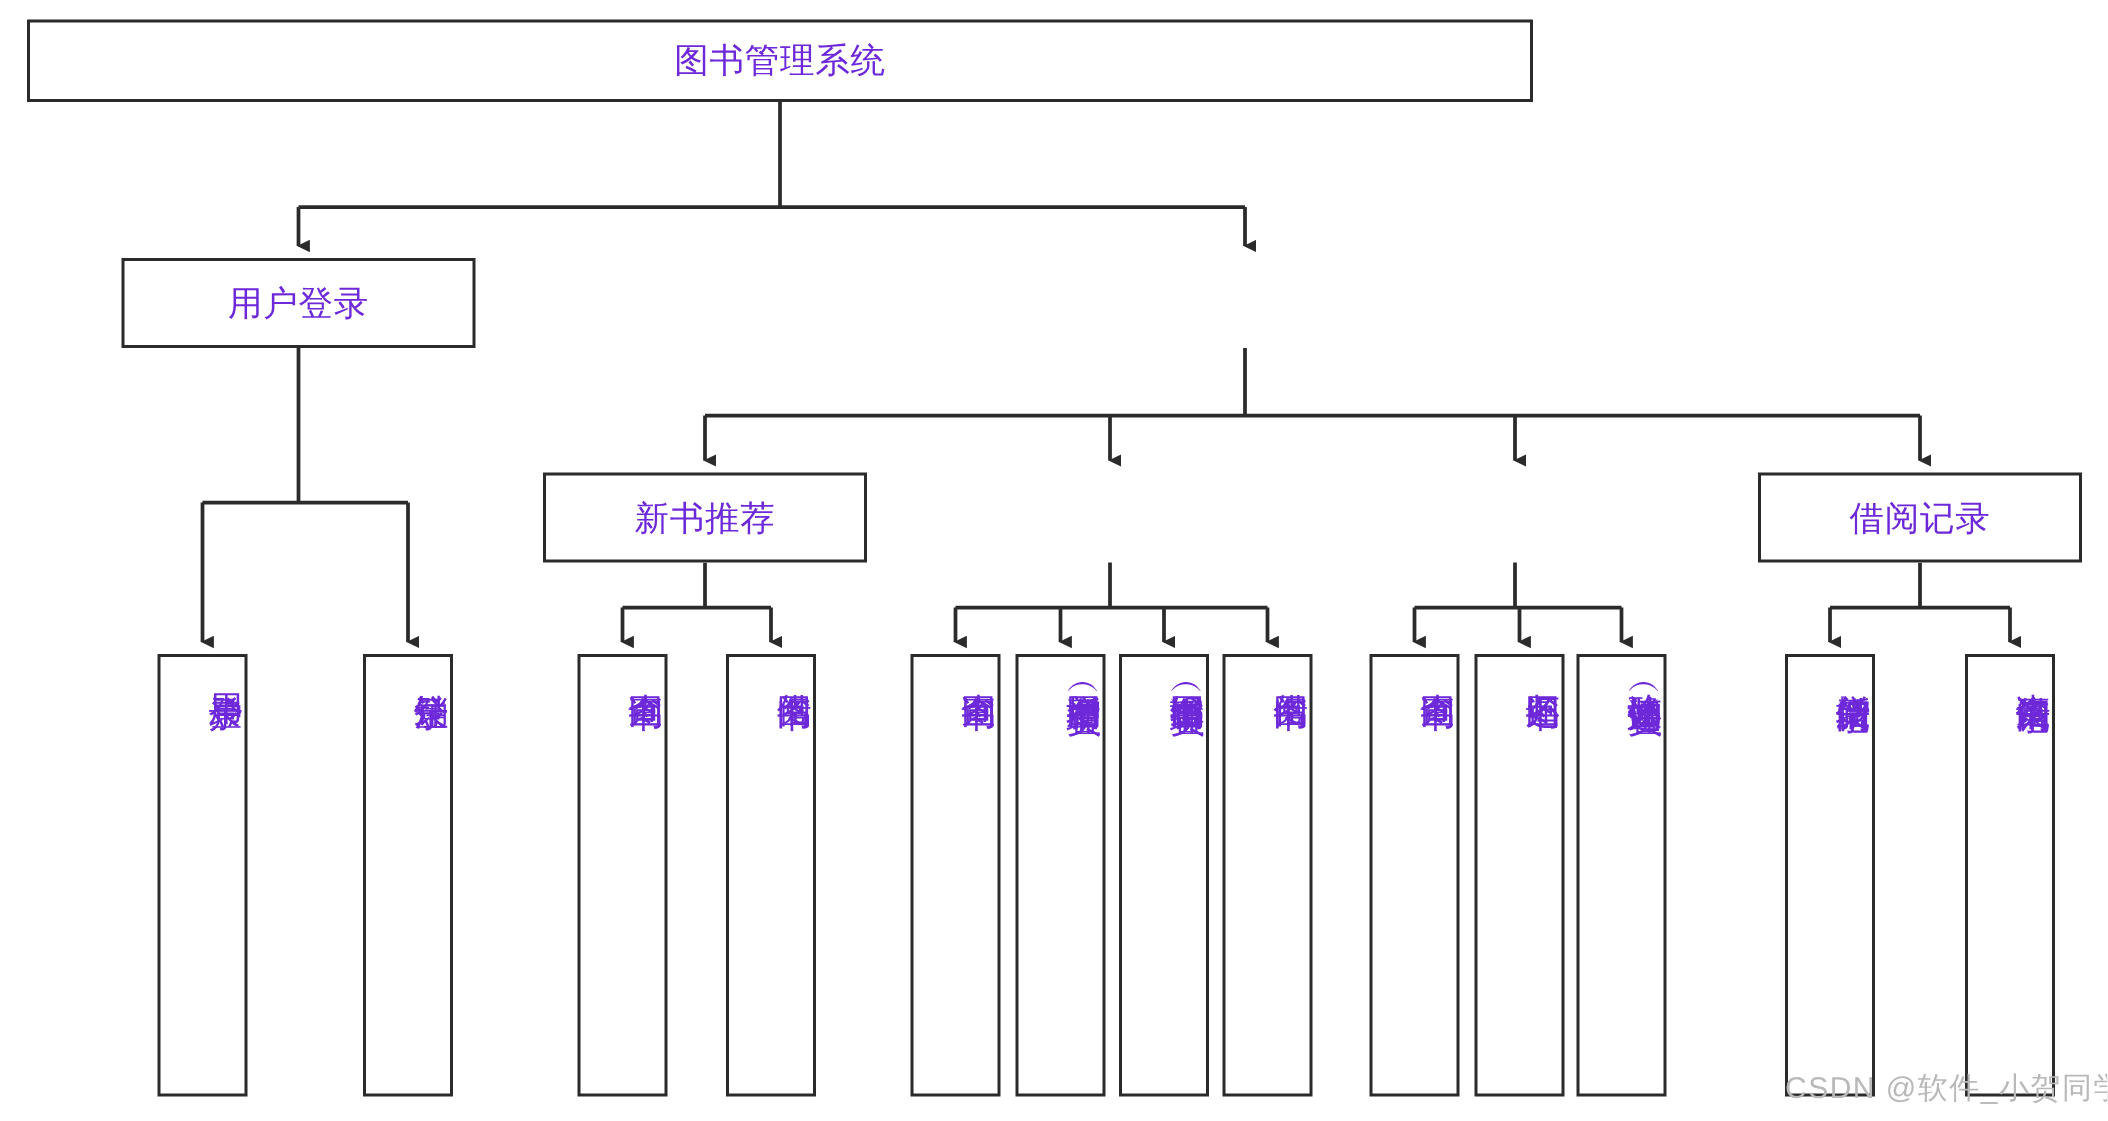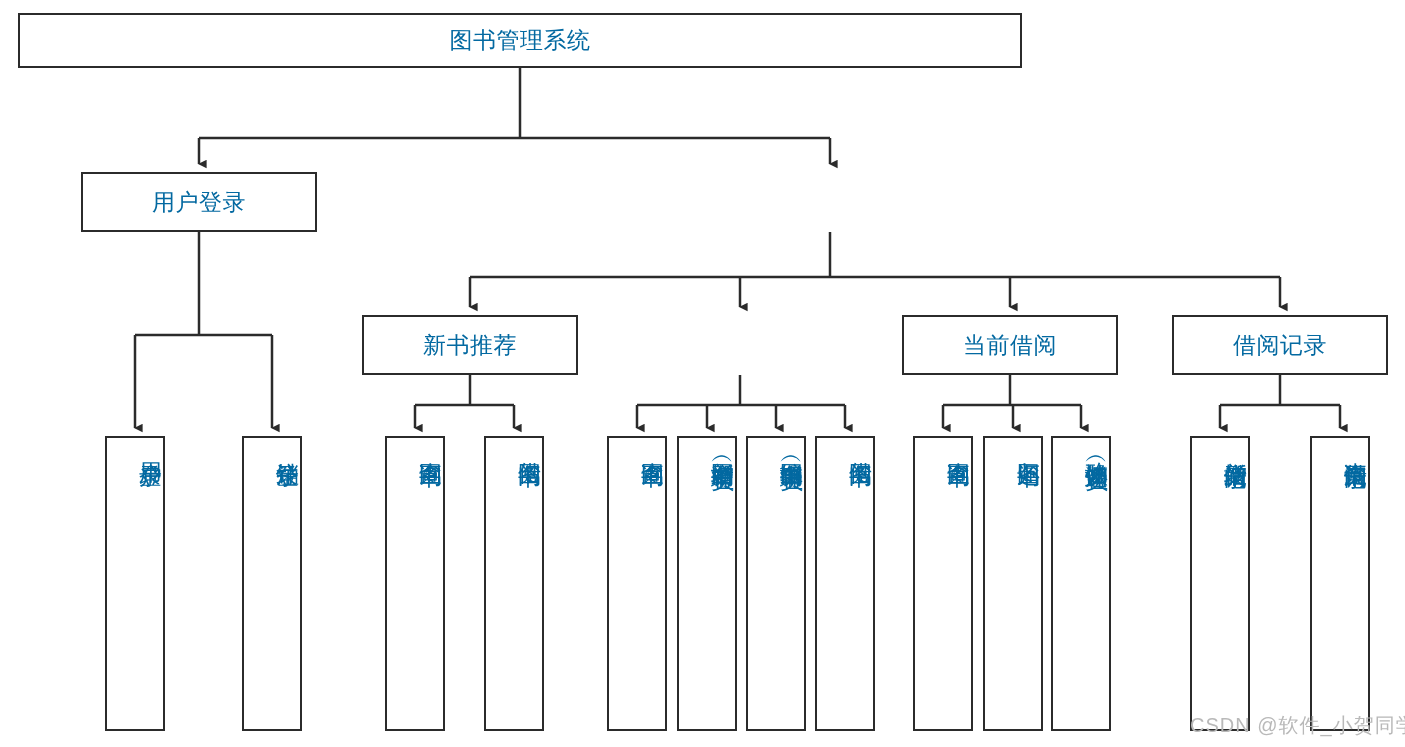--- a/index.html
+++ b/index.html
@@ -18,21 +18,21 @@
     overflow: hidden;
   }
   .node {
     position: absolute;
     box-sizing: border-box;
     border: 2.5px solid #2b2b2b;
     background: #ffffff;
     display: flex;
     align-items: center;
     justify-content: center;
-    color: #0369a1;
+    color: #6d28d9;
     line-height: 1.08;
   }
   .node.horiz {
     font-size: 23px;
     letter-spacing: 0.5px;
   }
   .node.vert {
     writing-mode: vertical-rl;
     text-orientation: upright;
     font-size: 23px;
@@ -125,23 +125,20 @@
     <span>图书管理系统</span>
   </div>
 
   <div class="node horiz" id="node-l2-0" style="left: 81px; top: 172px; width: 236px; height: 60px;">
     <span>用户登录</span>
   </div>
 
   <div class="node horiz" id="node-l3-0" style="left: 362px; top: 315px; width: 216px; height: 60px;">
     <span>新书推荐</span>
   </div>
-  <div class="node horiz" id="node-l3-2" style="left: 902px; top: 315px; width: 216px; height: 60px;">
-    <span>当前借阅</span>
-  </div>
   <div class="node horiz" id="node-l3-3" style="left: 1172px; top: 315px; width: 216px; height: 60px; text-align: right;">
     <span>借阅记录</span>
   </div>
 
   <div class="node vert" id="node-leaf-0" style="left: 105px; top: 436px; width: 60px; height: 295px;">
     <span class="vtext">用户登录</span>
   </div>
   <div class="node vert" id="node-leaf-1" style="left: 242px; top: 436px; width: 60px; height: 295px;">
     <span class="vtext">注销登录</span>
   </div>

